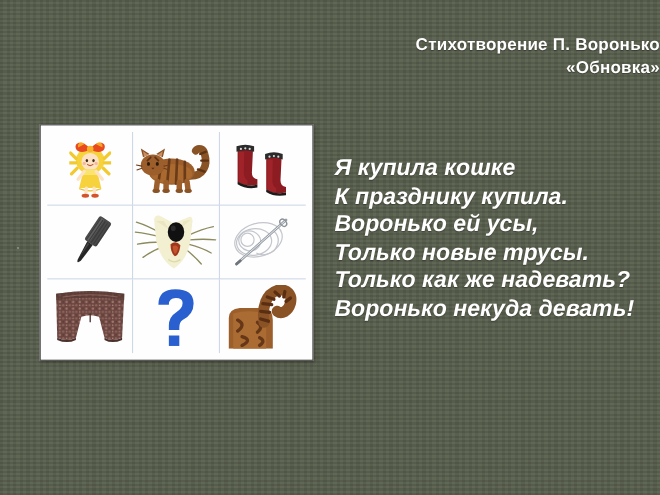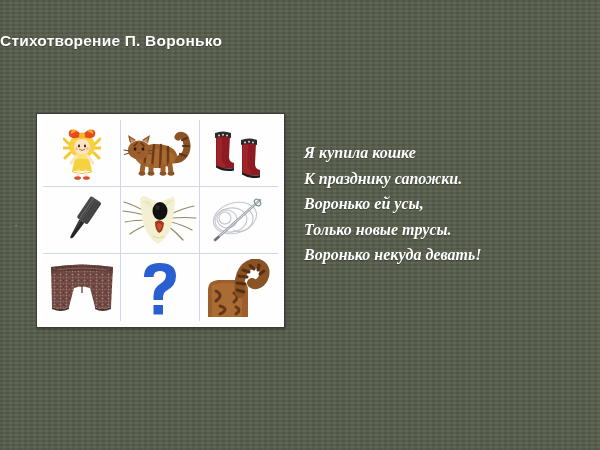--- a/index.html
+++ b/index.html
@@ -30,21 +30,21 @@
   #paper::before{
     content:"";position:absolute;inset:-2px;
     border:2px solid rgba(90,96,78,.35);
     filter:blur(1px);
     pointer-events:none;
   }
 
   
   #title{
     position:absolute;left:0;right:0;top:30px;
-    text-align:left;color:#ffffff;
+    text-align:right;color:#ffffff;
     font-weight:bold;font-size:15.5px;line-height:21px;
     letter-spacing:.2px;
     text-shadow:0 1px 1px rgba(0,0,0,.35);
   }
 
   
   #card{
     position:absolute;left:36px;top:113px;width:249px;height:215px;
     background:#fefefe;
     border:1px solid #3a3a3a;
@@ -62,40 +62,41 @@
     display:flex;align-items:center;justify-content:center;
     overflow:hidden;
   }
   .cell:nth-child(3n){border-right:none;}
   .cell:nth-child(n+7){border-bottom:none;}
 
   
   #poem{
     position:absolute;left:304px;top:140px;width:290px;
     color:#ffffff;
-    font-family:Liberation Serif, serif;
+    font-family:Liberation Sans, sans-serif;
     font-weight:bold;font-style:italic;
-    font-size:16px;line-height:25.5px;
+    font-size:21px;line-height:25.5px;
     text-shadow:0 1px 1px rgba(0,0,0,.30);
     white-space:nowrap;
   }
   #poem div{}
 
   
   svg{display:block;}
 </style>
 </head>
 <body>
 
 <div id="slide">
 
   <div id="paper"></div>
 
   <div id="title">
     <div>Стихотворение П. Воронько</div>
+    <div>«Обновка»</div>
   </div>
 
   <div id="card">
     <div id="grid">
 
       <div class="cell">
         <span>
         <svg width="38" height="54" viewBox="0 0 38 54">
 
           <ellipse cx="19" cy="20" rx="13" ry="12" fill="#f6d23c"></ellipse>
@@ -318,19 +319,20 @@
           </g>
         </svg>
         </span>
       </div>
 
     </div>
   </div>
 
   <div id="poem">
     <div>Я купила кошке</div>
-    <div>К празднику сапожки.</div>
+    <div>К празднику купила.</div>
     <div>Воронько ей усы,</div>
     <div>Только новые трусы.</div>
+    <div>Только как же надевать?</div>
     <div>Воронько некуда девать!</div>
   </div>
 
 </div>
 
 </body></html>

